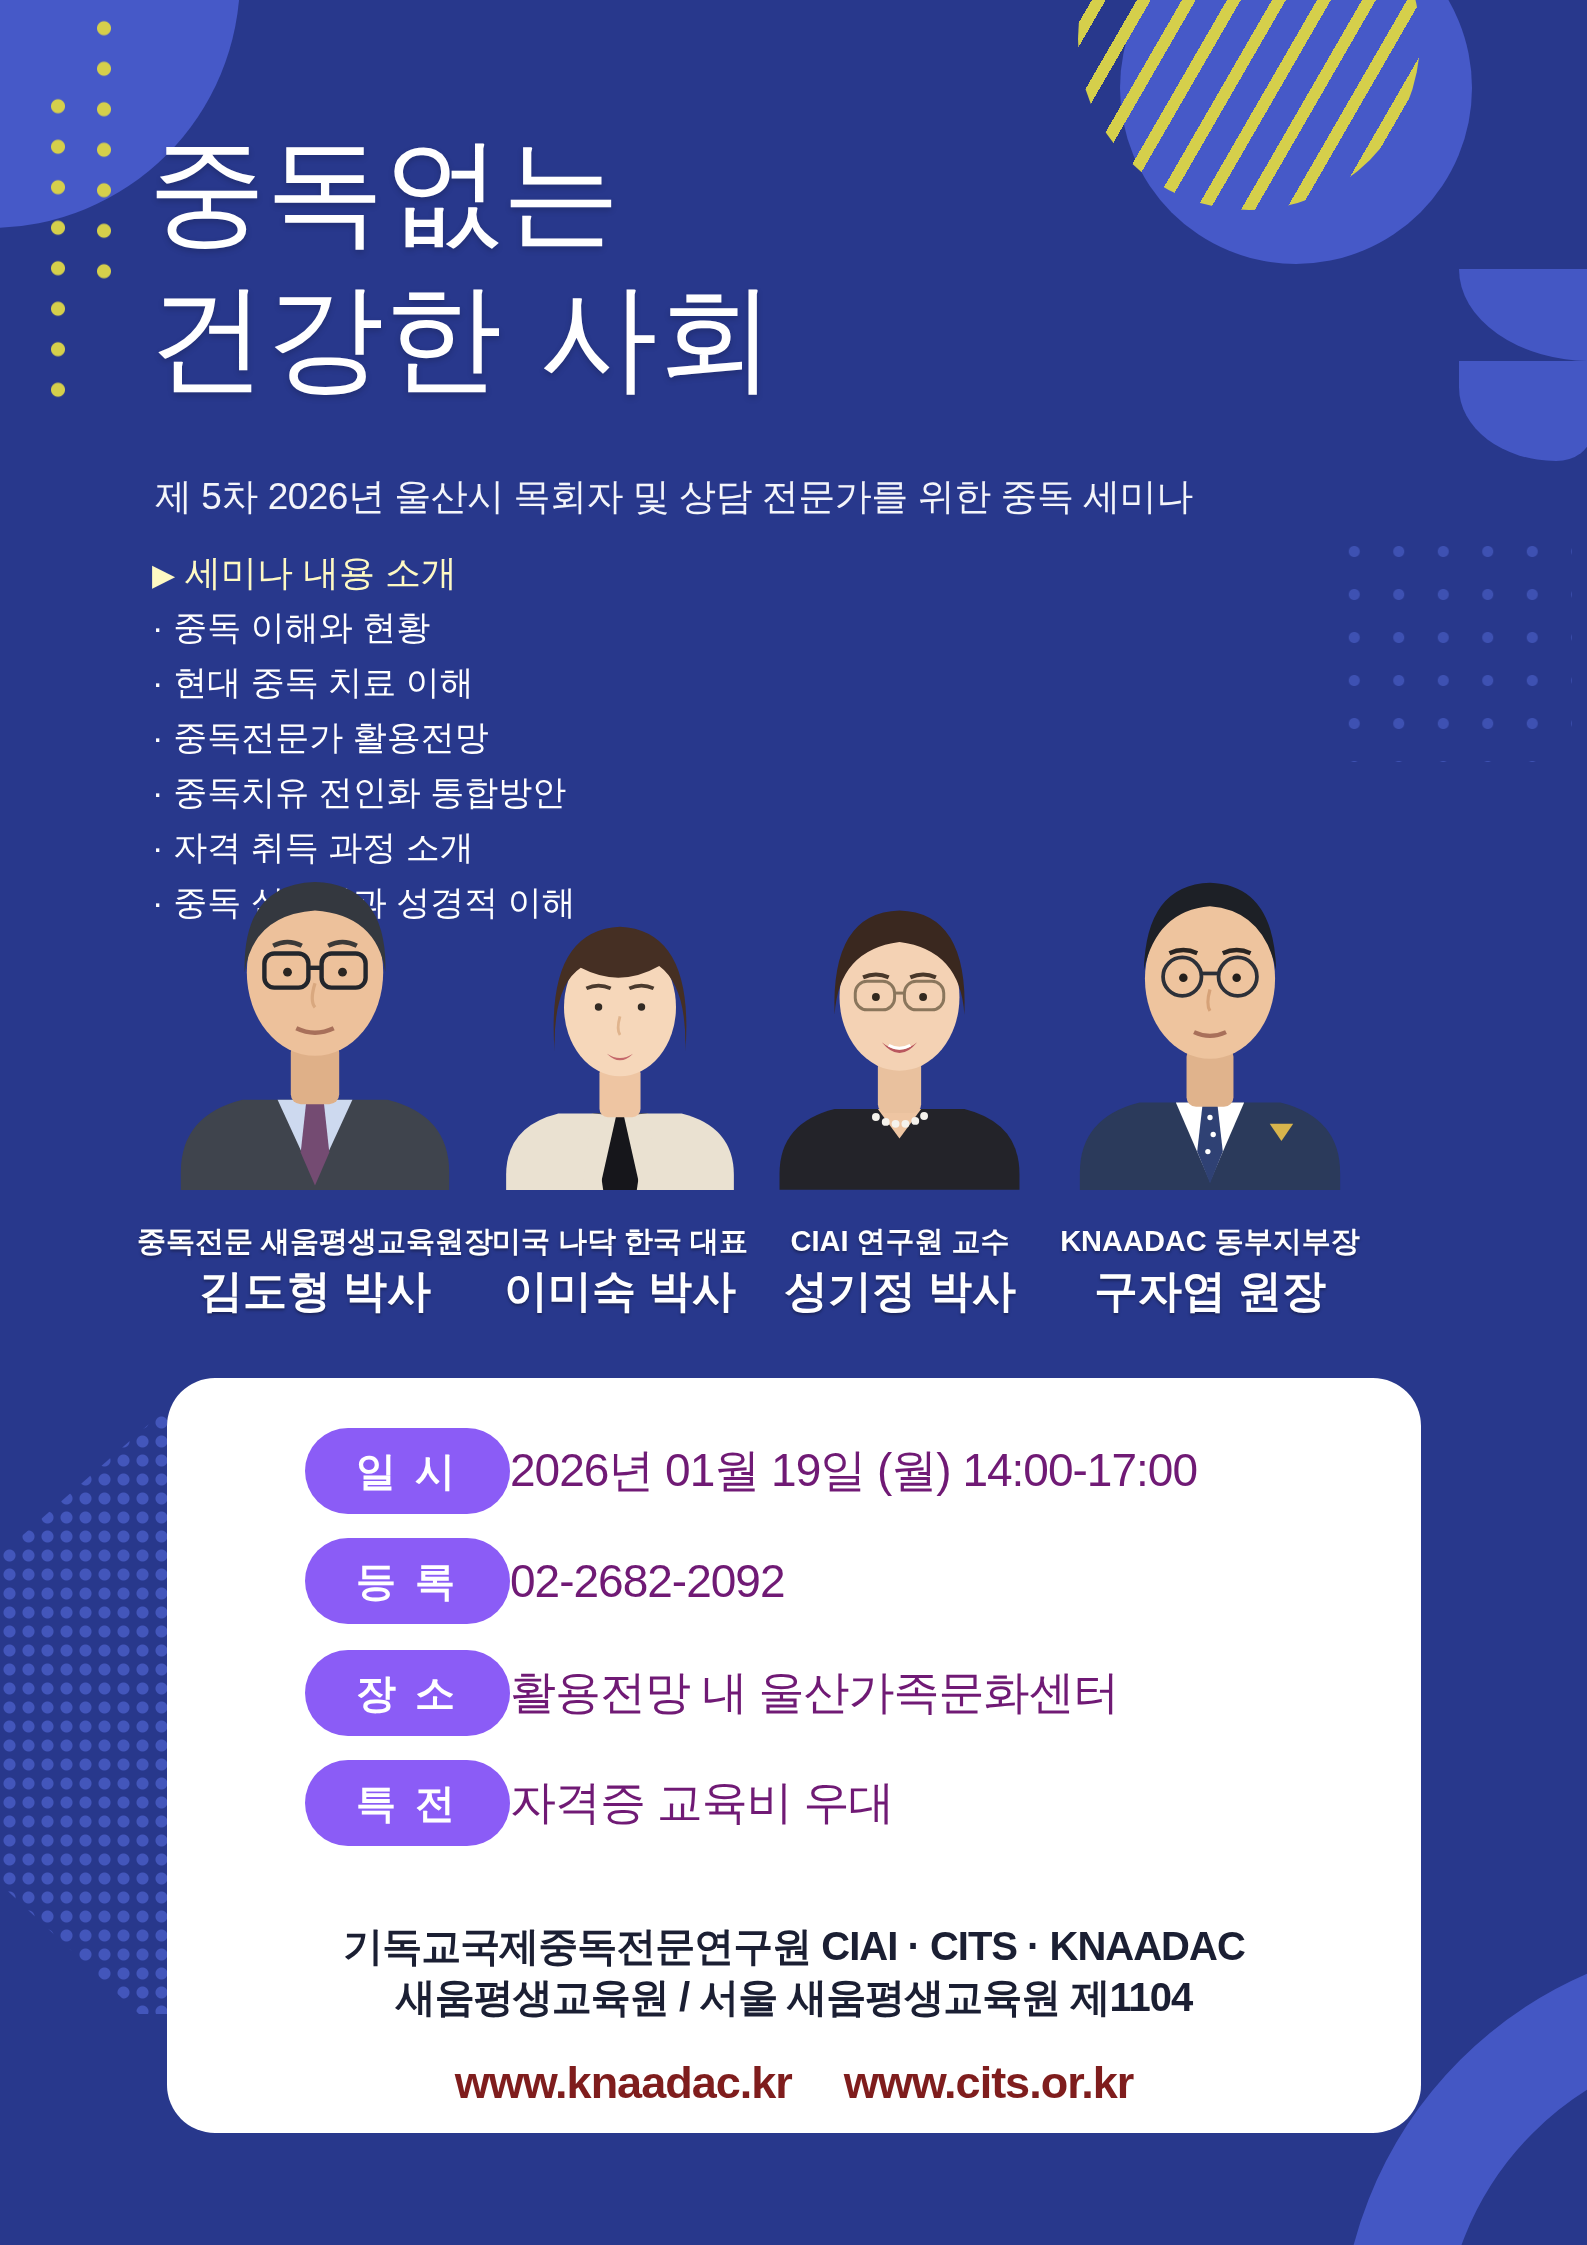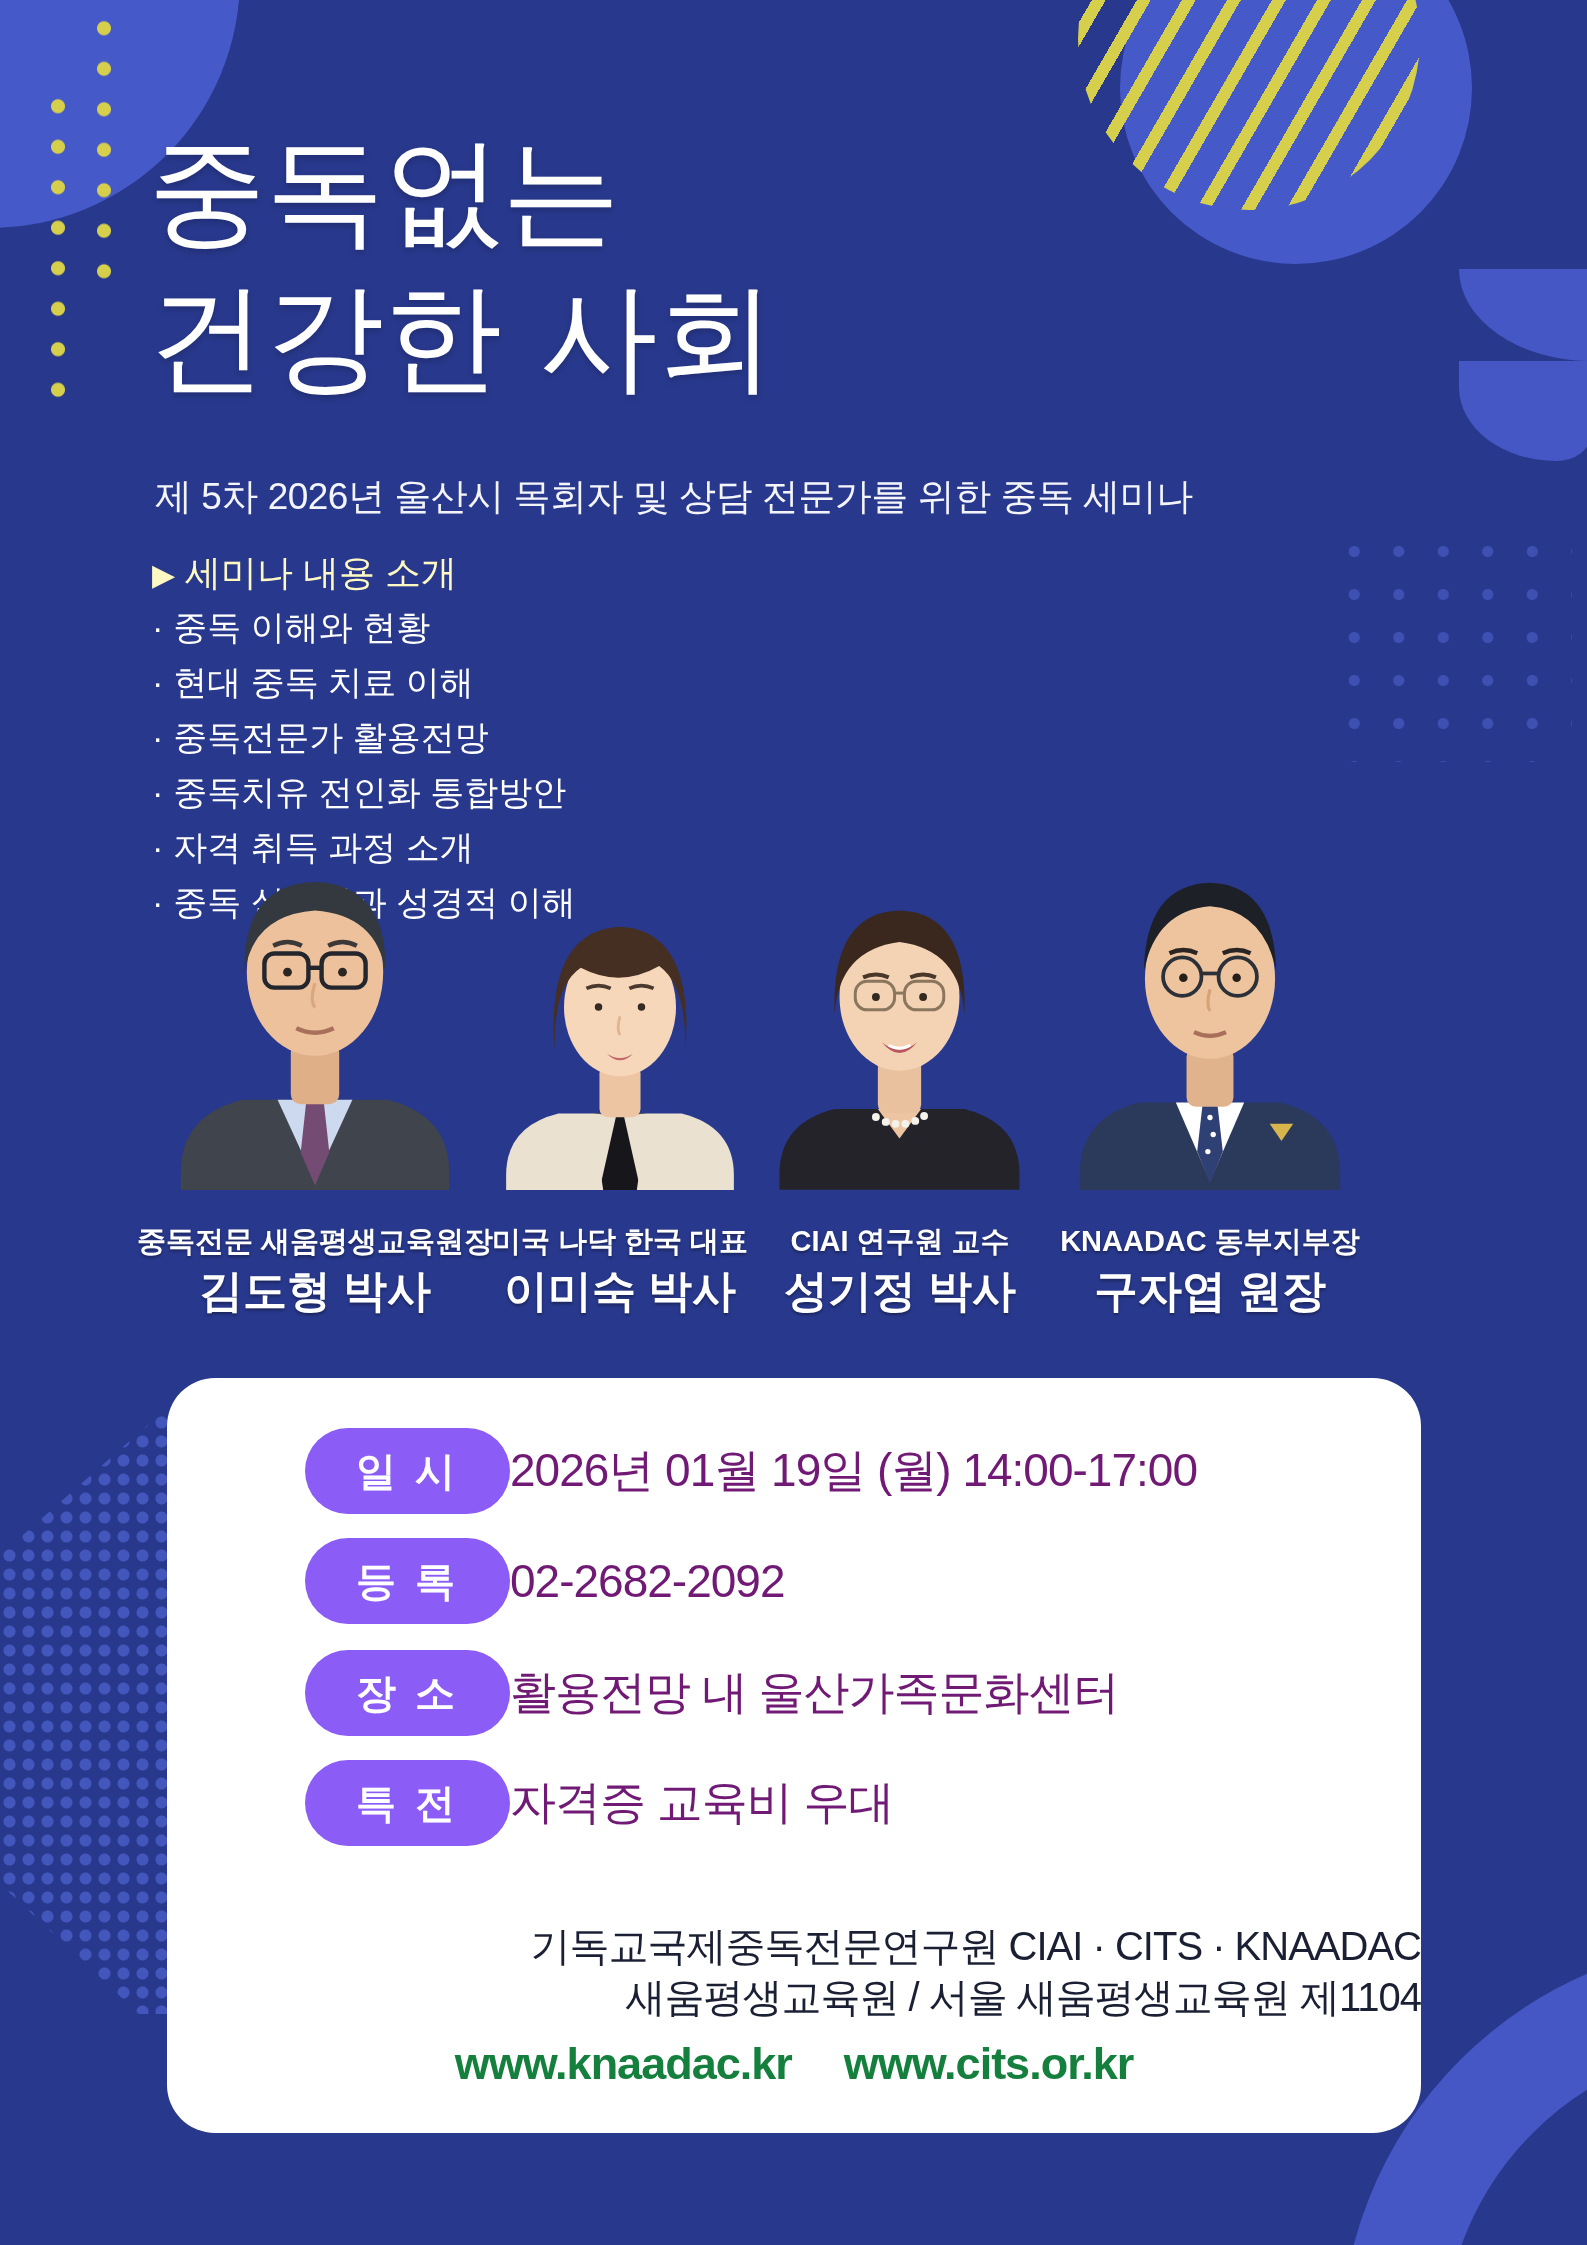--- a/index.html
+++ b/index.html
@@ -57,27 +57,27 @@
 
   
   .card { left:167px; top:1378px; width:1254px; height:755px;
     background:#ffffff; border-radius:48px; }
   .detail-row { position:absolute; left:138px; height:86px; display:flex; align-items:center; }
   .pill { width:205px; height:86px; background:#8b5cf6; border-radius:44px;
     display:flex; align-items:center; justify-content:center;
     color:#ffffff; font-size:40px; font-weight:bold; letter-spacing:4px; flex:none; }
   .detail-value { font-size:46px; color:#701a75; letter-spacing:-1px;
     white-space:nowrap; }
-  .org-line { position:absolute; left:0; width:100%; text-align:right;
-    font-size:40px; font-weight:normal; color:#1b1f33; letter-spacing:-1px; }
+  .org-line { position:absolute; left:0; width:100%; text-align:center;
+    font-size:40px; font-weight:bold; color:#1b1f33; letter-spacing:-1px; }
   .org-line-1 { top:541px; }
   .org-line-2 { top:592px; }
   .url-row { position:absolute; left:0; top:660px; width:100%;
     display:flex; justify-content:center; gap:52px; }
-  .url { font-size:45px; font-weight:bold; color:#15803d; letter-spacing:-1px; }
+  .url { font-size:45px; font-weight:bold; color:#7f1d1d; letter-spacing:-1px;margin-top:19px; }
 </style>
 </head>
 <body>
 
 <div class="abs quarter-circle"></div>
 <div class="abs dot-col dot-col-a"></div>
 <div class="abs dot-col dot-col-b"></div>
 <div class="abs big-circle"></div>
 <div class="abs stripe-circle"></div>
 <div class="abs petal petal-1"></div>

